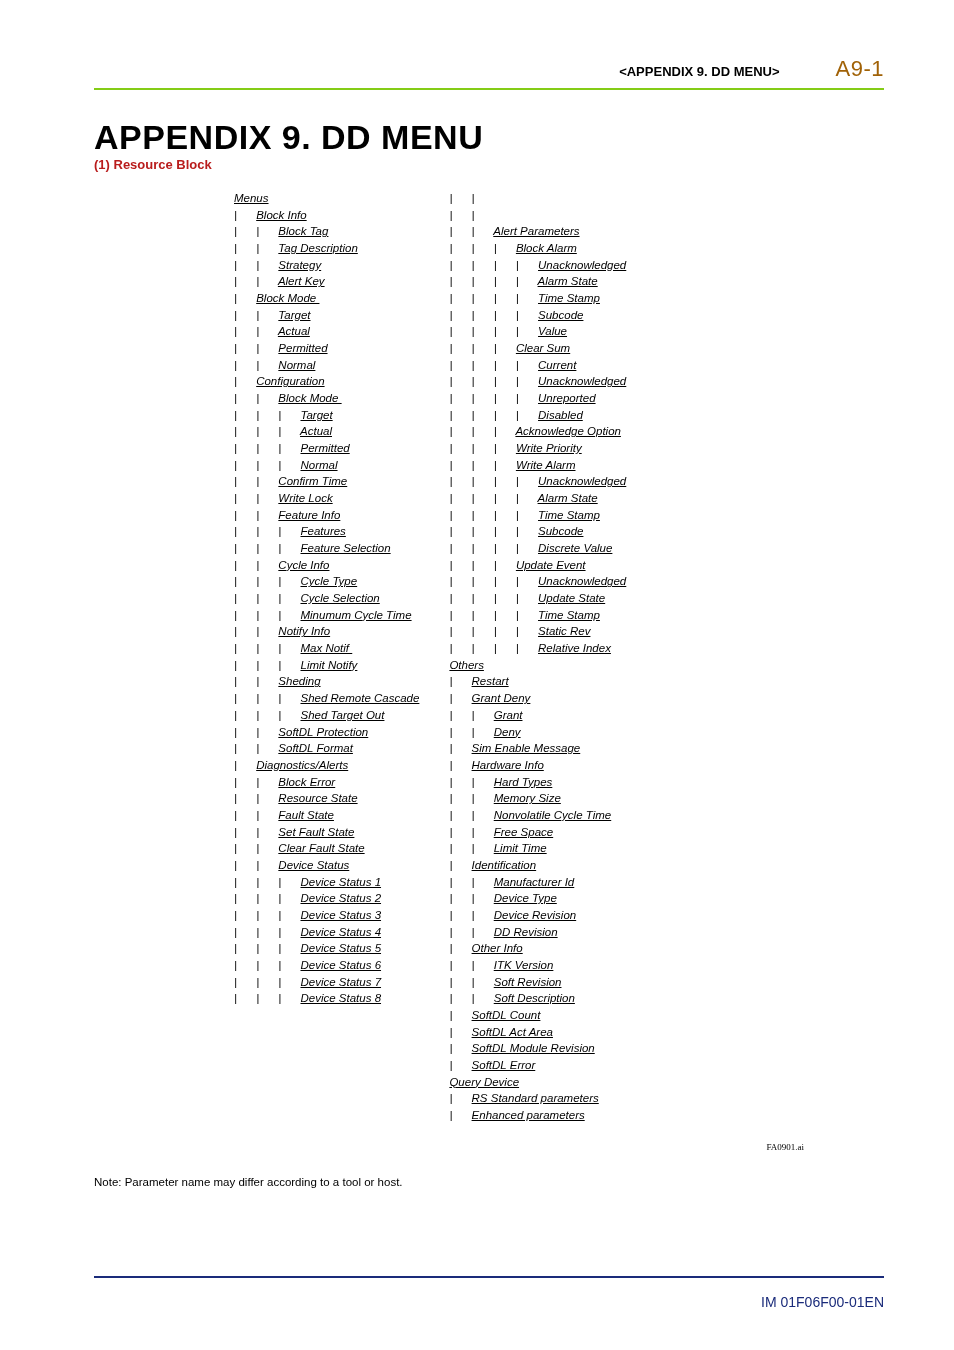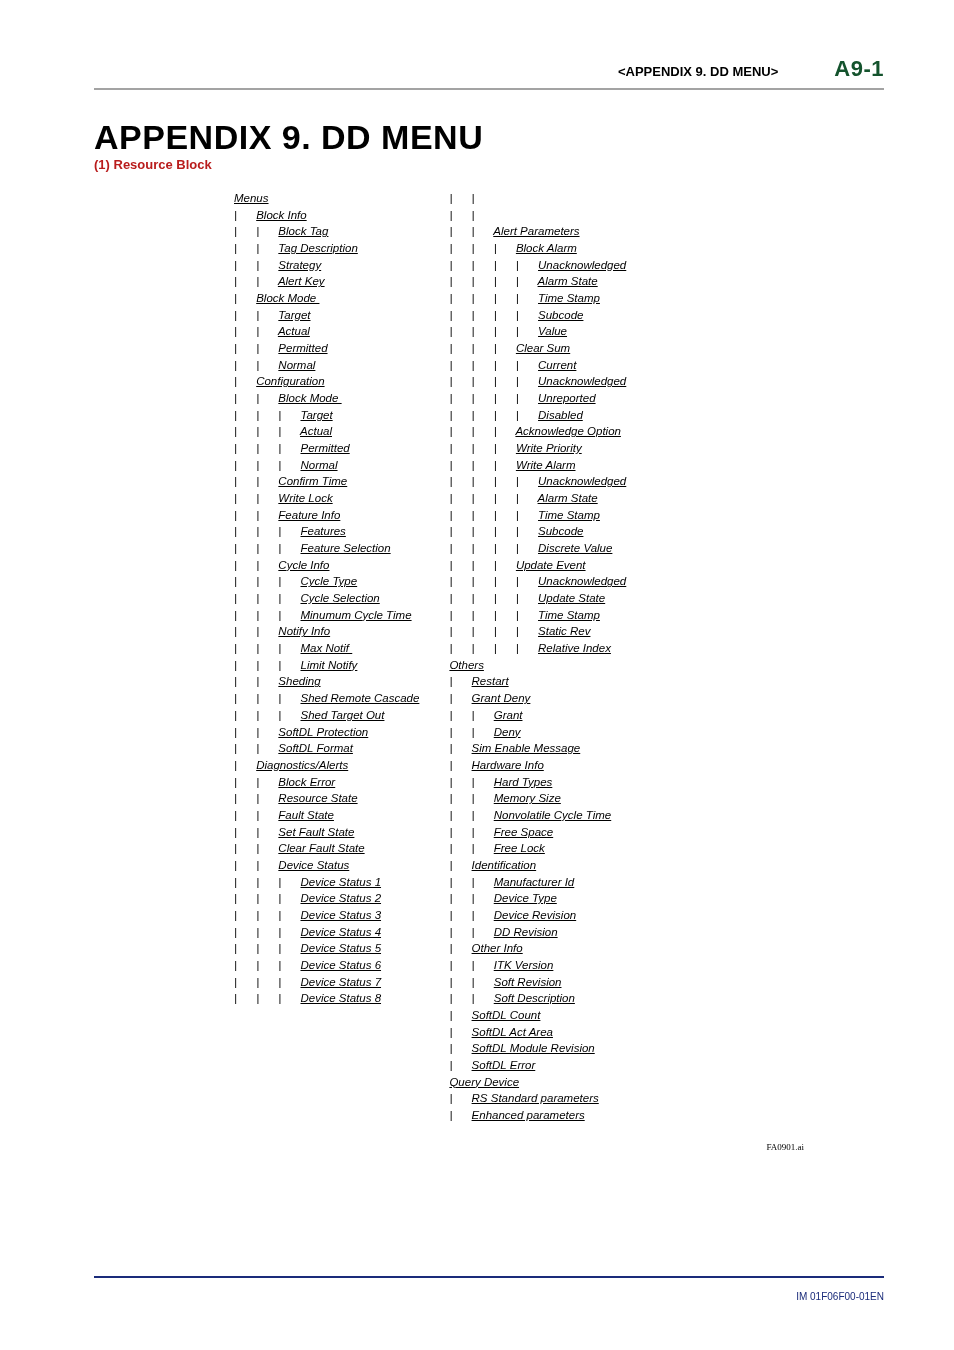--- a/index.html
+++ b/index.html
@@ -11,34 +11,34 @@
     position: relative;
     color: #000;
   }
   .page {
     padding: 56px 70px 40px 94px;
   }
   .header-row {
     display: flex;
     justify-content: flex-end;
     align-items: baseline;
-    border-bottom: 2px solid #a3a3a3;
+    border-bottom: 2px solid #84cc16;
     padding-bottom: 6px;
     margin-bottom: 28px;
   }
   .header-left {
     font-size: 13px;
     font-weight: bold;
     color: #000;
     margin-right: 56px;
   }
   .header-right {
     font-size: 22px;
-    font-weight: bold;
-    color: #14532d;
+    font-weight: normal;
+    color: #a16207;
     letter-spacing: 0.5px;
     text-align: right;
   }
   .title {
     font-size: 34px;
     font-weight: bold;
     color: #000;
     letter-spacing: 0.5px;
   }
   .section-sub {
@@ -75,22 +75,22 @@
   .footer-line {
     position: absolute;
     left: 94px;
     right: 70px;
     bottom: 72px;
     border-top: 2px solid #1a2b7a;
   }
   .footer-text {
     position: absolute;
     right: 70px;
-    bottom: 48px;
-    font-size: 10px;
+    bottom: 40px;
+    font-size: 14px;
     color: #1a2b7a;
     margin-left: 8px;
   }
 </style>
 </head>
 <body>
 
 <div class="page">
   <div class="header-row">
     <div class="header-left">&lt;APPENDIX 9.  DD MENU&gt;</div>
@@ -184,37 +184,38 @@
 |      <span class="link">Restart</span>
 |      <span class="link">Grant Deny</span>
 |      |      <span class="link">Grant</span>
 |      |      <span class="link">Deny</span>
 |      <span class="link">Sim Enable Message</span>
 |      <span class="link">Hardware Info</span>
 |      |      <span class="link">Hard Types</span>
 |      |      <span class="link">Memory Size</span>
 |      |      <span class="link">Nonvolatile Cycle Time</span>
 |      |      <span class="link">Free Space</span>
-|      |      <span class="link">Free Lock</span>
+|      |      <span class="link">Limit Time</span>
 |      <span class="link">Identification</span>
 |      |      <span class="link">Manufacturer Id</span>
 |      |      <span class="link">Device Type</span>
 |      |      <span class="link">Device Revision</span>
 |      |      <span class="link">DD Revision</span>
 |      <span class="link">Other Info</span>
 |      |      <span class="link">ITK Version</span>
 |      |      <span class="link">Soft Revision</span>
 |      |      <span class="link">Soft Description</span>
 |      <span class="link">SoftDL Count</span>
 |      <span class="link">SoftDL Act Area</span>
 |      <span class="link">SoftDL Module Revision</span>
 |      <span class="link">SoftDL Error</span>
 <span class="link">Query Device</span>
 |      <span class="link">RS Standard parameters</span>
 |      <span class="link">Enhanced parameters</span>
 </div>
   </div>
 
   <div class="after-ref">FA0901.ai</div>
+  <div class="note">Note: Parameter name may differ according to a tool or host.</div>
 </div>
 
 <div class="footer-line"></div>
 <div class="footer-text">IM 01F06F00-01EN</div>
 
 </body></html>

